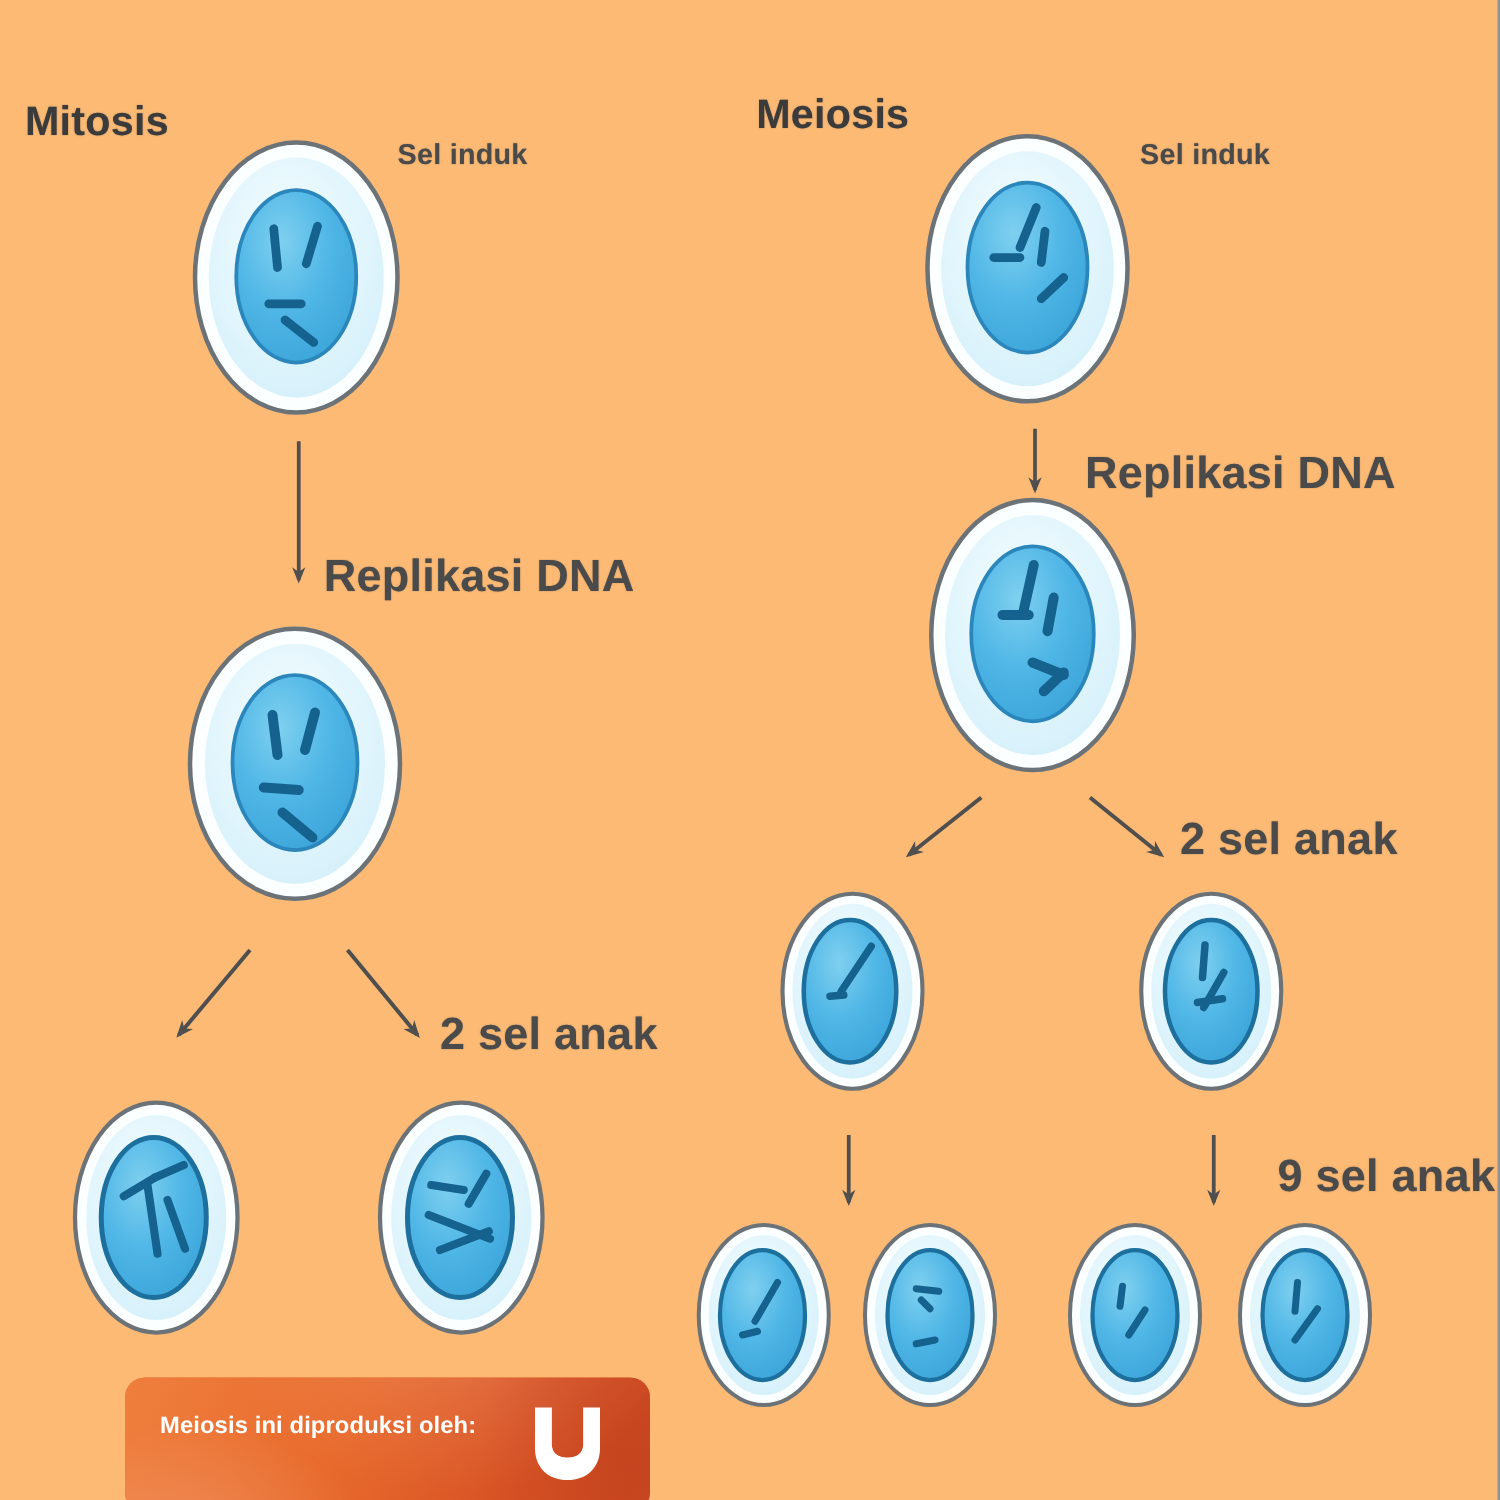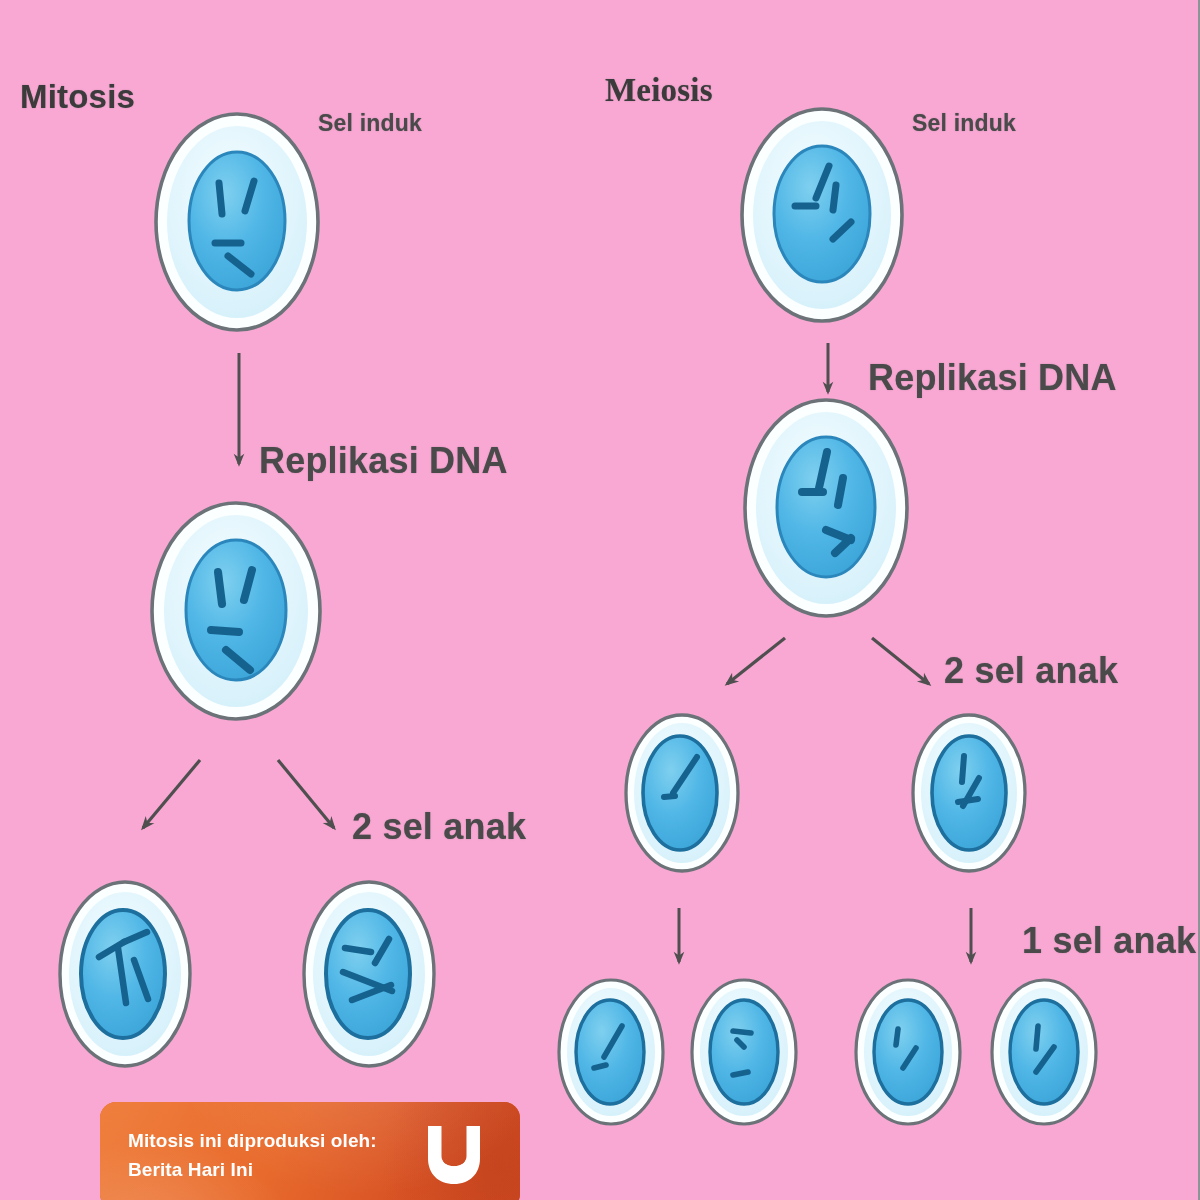--- a/index.html
+++ b/index.html
@@ -4,21 +4,21 @@
 <style>
   html, body {
     margin: 0;
     padding: 0;
     background: #ffffff;
   }
   #stage {
     position: relative;
     width: 1200px;
     height: 1200px;
-    background: #f9a8d4;
+    background: #fdba74;
     overflow: hidden;
     font-family: "Liberation Sans", sans-serif;
     border-right: 2px solid #8e9398;
     box-sizing: border-box;
   }
   #diagram-svg {
     position: absolute;
     left: 0; top: 0;
     width: 1200px;
     height: 1200px;
@@ -264,35 +264,34 @@
   </svg>
 
   <div class="label column-title" style="left:20px; top:78px;">Mitosis</div>
 
   <div class="label cell-label" style="left:318px; top:110px;">Sel induk</div>
 
   <div class="label arrow-label" style="left:259px; top:440px;">Replikasi DNA</div>
 
   <div class="label arrow-label" style="left:352px; top:806px;">2 sel anak</div>
 
-  <div class="label column-title" style="left:605px; top:72px;font-family:Liberation Serif, serif;">Meiosis</div>
+  <div class="label column-title" style="left:605px; top:72px;">Meiosis</div>
 
   <div class="label cell-label" style="left:912px; top:110px;">Sel induk</div>
 
   <div class="label arrow-label" style="left:868px; top:357px;">Replikasi DNA</div>
 
   <div class="label arrow-label" style="left:944px; top:650px;">2 sel anak</div>
 
-  <div class="label arrow-label" style="left:1022px; top:920px;">1 sel anak</div>
+  <div class="label arrow-label" style="left:1022px; top:920px;">9 sel anak</div>
 
   <div id="attribution">
     <div class="swirl"></div>
     <div class="attr-text">
-      <div>Mitosis ini diproduksi oleh:</div>
-      <div>Berita Hari Ini</div>
+      <div>Meiosis ini diproduksi oleh:</div>
     </div>
     <svg class="logo-u" viewBox="0 0 56 64">
       <path d="M2 2 h13.5 v30 c0 6.2 4.6 10.2 12.5 10.2 s12.5 -4 12.5 -10.2 V2 H54 v32.5
                c0 15.5 -10.6 25.5 -26 25.5 S2 50 2 34.5 Z" fill="#ffffff"></path>
       <path d="M15.5 32 c0 6.2 4.6 10.2 12.5 10.2 s12.5 -4 12.5 -10.2
                c0 9.8 -5.2 15 -12.5 15 s-12.5 -5.2 -12.5 -15 Z" fill="#ffffff"></path>
     </svg>
   </div>
 
 </div>

